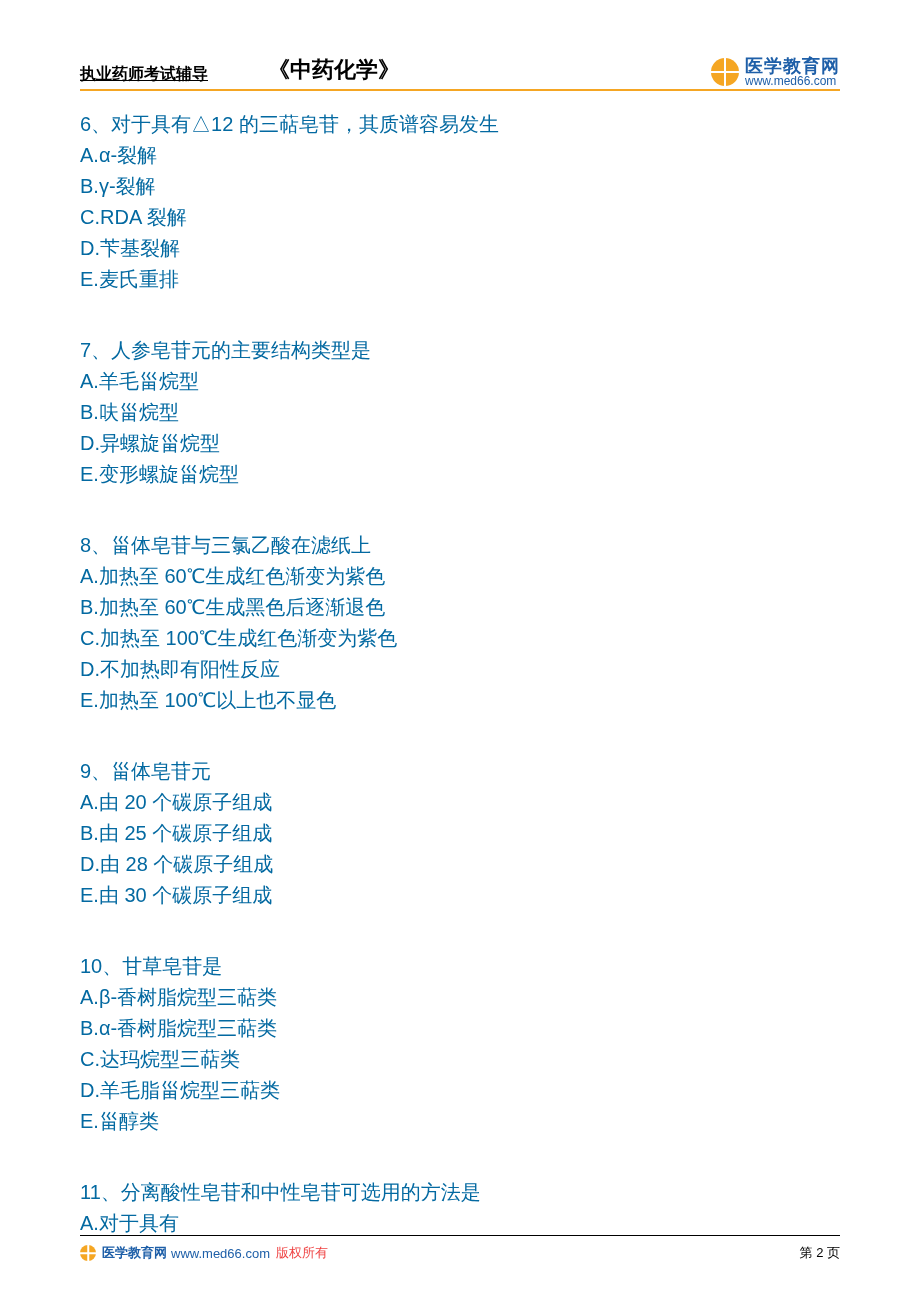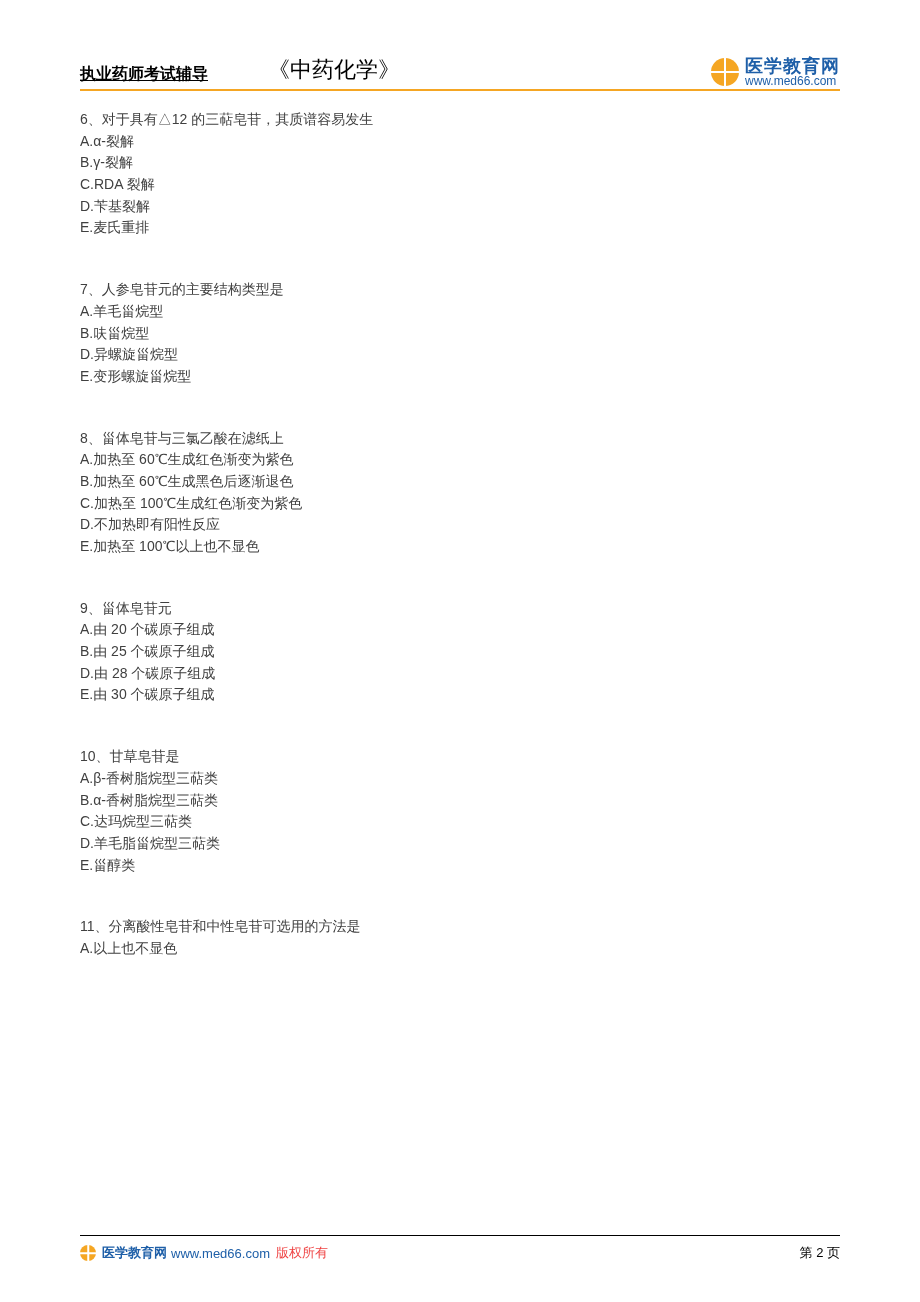--- a/index.html
+++ b/index.html
@@ -23,21 +23,21 @@
   }
   .header-left {
     font-size: 16px;
     font-weight: bold;
     color: #000;
     margin-right: 60px;
     text-decoration: underline;
   }
   .header-center {
     font-size: 22px;
-    font-weight: normal;
+    font-weight: bold;
     color: #000;
     flex: 0 0 auto;
   }
   .header-right {
     position: absolute;
     right: 0;
     bottom: 2px;
     display: flex;
     align-items: center;
   }
@@ -71,22 +71,22 @@
     font-size: 18px;
     font-weight: bold;
     color: #1e5fa8;
     letter-spacing: 1px;
   }
   .logo-url {
     font-size: 12px;
     color: #1e5fa8;
   }
   .content {
-    font-size: 14px;
-    color: #404040;
+    font-size: 20px;
+    color: #0369a1;
     line-height: 1.55;
   }
   .question {
     margin-bottom: 40px;
   }
   .q-stem { }
   .q-option { }
   .footer {
     position: absolute;
     bottom: 40px;
@@ -203,21 +203,21 @@
       <div class="q-stem">10、甘草皂苷是</div>
       <div class="q-option">A.β-香树脂烷型三萜类</div>
       <div class="q-option">B.α-香树脂烷型三萜类</div>
       <div class="q-option">C.达玛烷型三萜类</div>
       <div class="q-option">D.羊毛脂甾烷型三萜类</div>
       <div class="q-option">E.甾醇类</div>
     </div>
 
     <div class="question" style="margin-bottom:0;margin-top:20px;">
       <div class="q-stem">11、分离酸性皂苷和中性皂苷可选用的方法是</div>
-      <div class="q-option">A.以上也不显色</div>
+      <div class="q-option">A.对于具有</div>
     </div>
 
   </div>
 </div>
 
 <div class="footer">
   <div class="footer-rule"></div>
   <div class="footer-row">
     <div class="footer-left">
       <div class="footer-logo-icon"></div>

